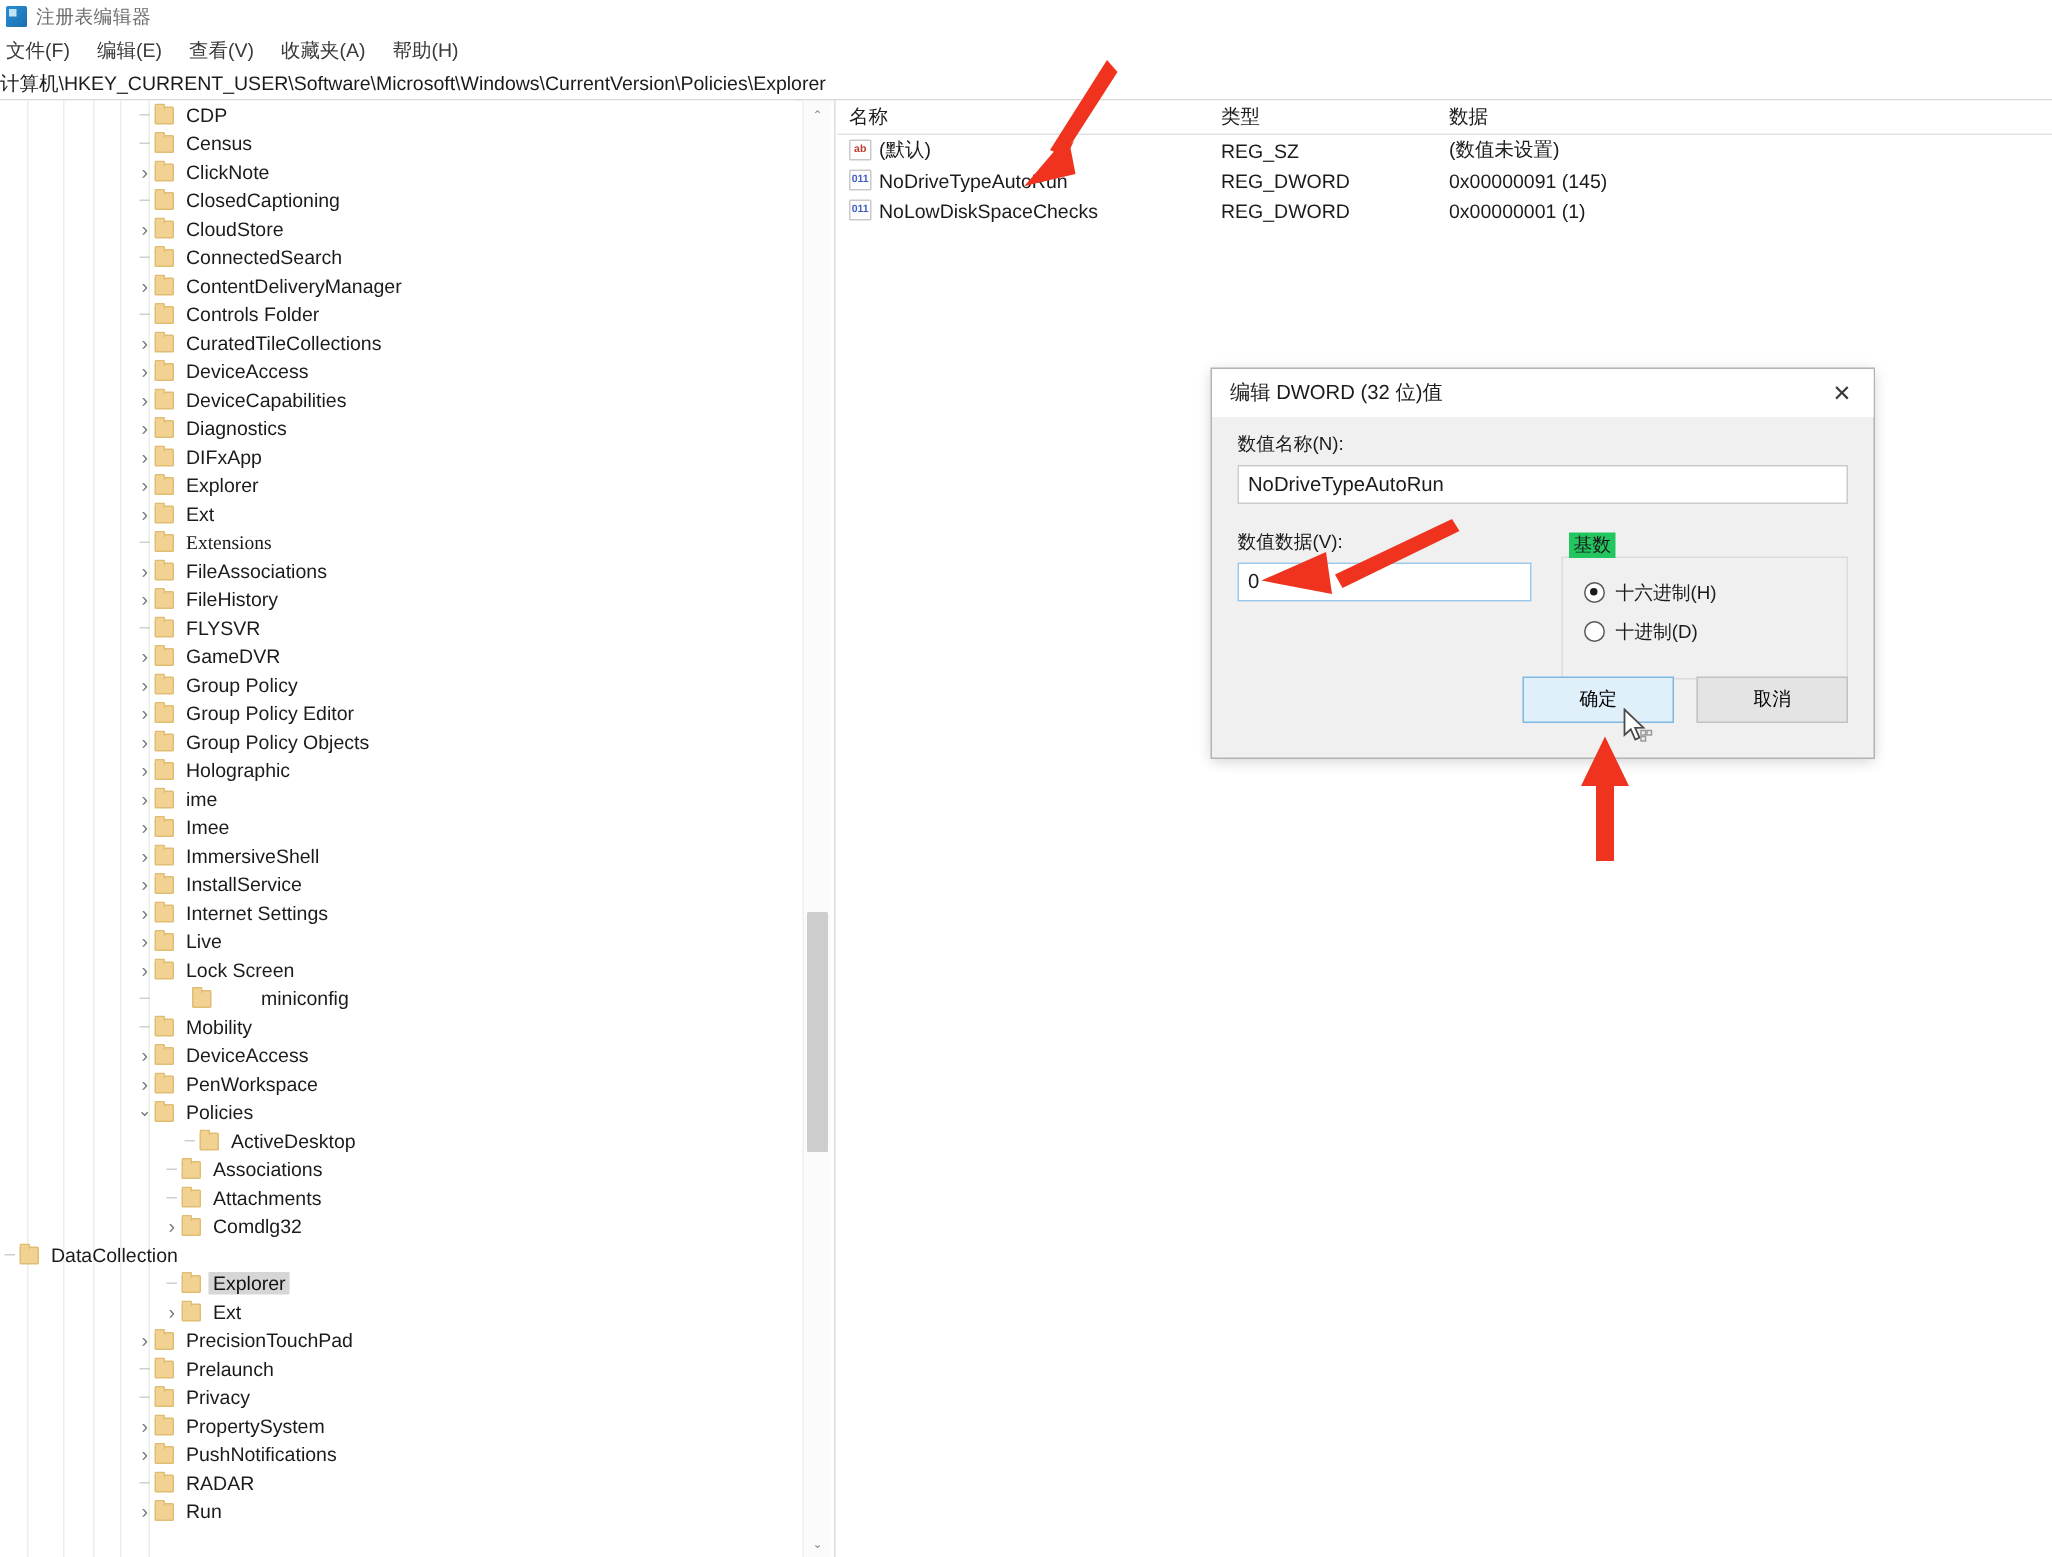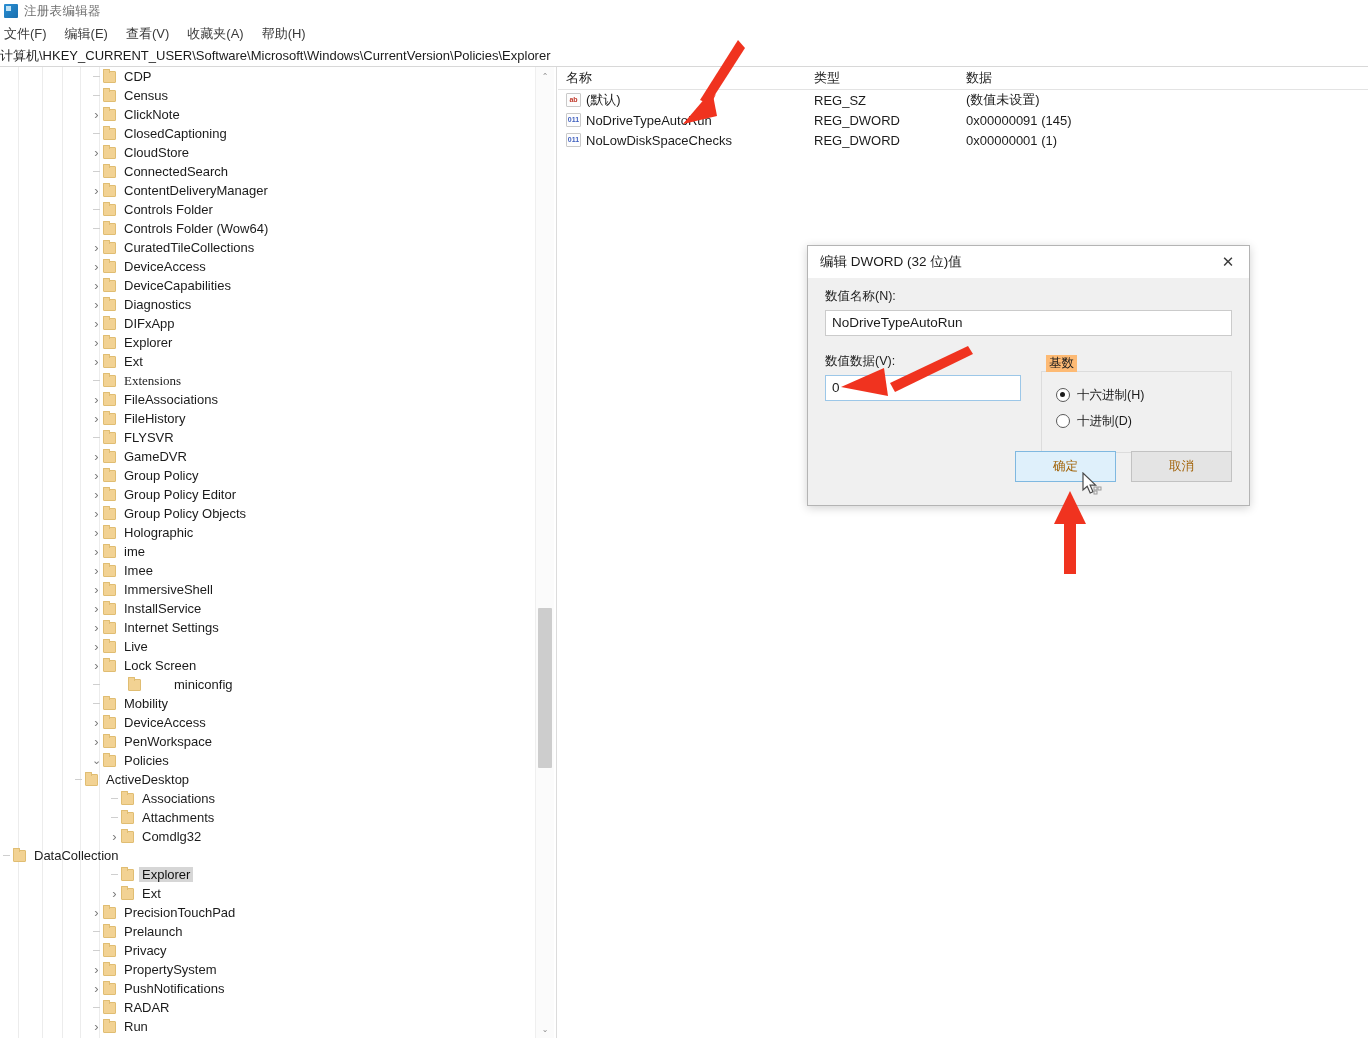--- a/index.html
+++ b/index.html
@@ -157,36 +157,36 @@
     background:#fff; border:1px solid #9cc7e8;
     font-size:13.5px; color:#1b1b1b; padding:0 6px; line-height:24px;
     font-family:"Liberation Sans", sans-serif;
   }
   .groupbox {
     position:relative; width:191px; height:82px;
     border:1px solid #dcdcdc; margin-top:18px; padding:10px 0 0 14px; box-sizing:border-box;
   }
   .group-title {
     position:absolute; left:4px; top:-17px; font-size:12.5px; color:#1b1b1b;
-    background:#fdba74; padding:0 3px;
+    background:#22c55e; padding:0 3px;
   }
   .radio-row { display:flex; align-items:center; gap:7px; height:26px; font-size:12.5px; color:#1b1b1b; }
   .radio {
     width:12px; height:12px; border-radius:50%; border:1px solid #5a5a5a;
     background:#fff; position:relative; flex:none;
   }
   .radio.on::after{
     content:""; position:absolute; left:2.5px; top:2.5px; width:5px; height:5px;
     border-radius:50%; background:#1b1b1b;
   }
   .dlg-buttons {
     position:absolute; right:17px; bottom:23px; display:flex; gap:15px;
   }
   .btn {
-    width:99px; height:29px; font-size:12.5px; color:#a16207;
+    width:99px; height:29px; font-size:12.5px; color:#000000;
     display:flex; align-items:center; justify-content:center;
     border:1px solid #c2c2c2; background:#e4e4e4;
     font-family:"Liberation Sans", sans-serif;
   }
   .btn.primary { background:#dff0fb; border:1px solid #7fb8e0; }
 
   
   .cursor { position:absolute; left:1082px; top:472px; width:20px; height:26px; }
 
   
@@ -257,25 +257,20 @@
           <span class="chev" style="font-size: 13px;">›</span>
           <span class="folder"></span>
           <span class="tlabel">ContentDeliveryManager</span>
         </div>
         <div class="tnode" style="padding-left: 90px;">
           <span class="dash"></span>
           <span class="folder"></span>
           <span class="tlabel">Controls Folder</span>
         </div>
         <div class="tnode" style="padding-left: 90px;">
-          <span class="dash"></span>
-          <span class="folder"></span>
-          <span class="tlabel">Controls Folder (Wow64)</span>
-        </div>
-        <div class="tnode" style="padding-left: 90px;">
           <span class="chev" style="font-size: 13px;">›</span>
           <span class="folder"></span>
           <span class="tlabel">CuratedTileCollections</span>
         </div>
         <div class="tnode" style="padding-left: 90px;">
           <span class="chev" style="font-size: 13px;">›</span>
           <span class="folder"></span>
           <span class="tlabel">DeviceAccess</span>
         </div>
         <div class="tnode" style="padding-left: 90px;">
@@ -401,21 +396,21 @@
         <div class="tnode" style="padding-left: 90px;">
           <span class="chev" style="font-size: 13px;">›</span>
           <span class="folder"></span>
           <span class="tlabel">PenWorkspace</span>
         </div>
         <div class="tnode" style="padding-left: 90px;">
           <span class="chev" style="font-size: 11px;">⌄</span>
           <span class="folder"></span>
           <span class="tlabel">Policies</span>
         </div>
-        <div class="tnode" style="padding-left: 72px;">
+        <div class="tnode" style="padding-left: 120px;">
           <span class="dash"></span>
           <span class="folder"></span>
           <span class="tlabel">ActiveDesktop</span>
         </div>
         <div class="tnode" style="padding-left: 108px;">
           <span class="dash"></span>
           <span class="folder"></span>
           <span class="tlabel">Associations</span>
         </div>
         <div class="tnode" style="padding-left: 108px;">

